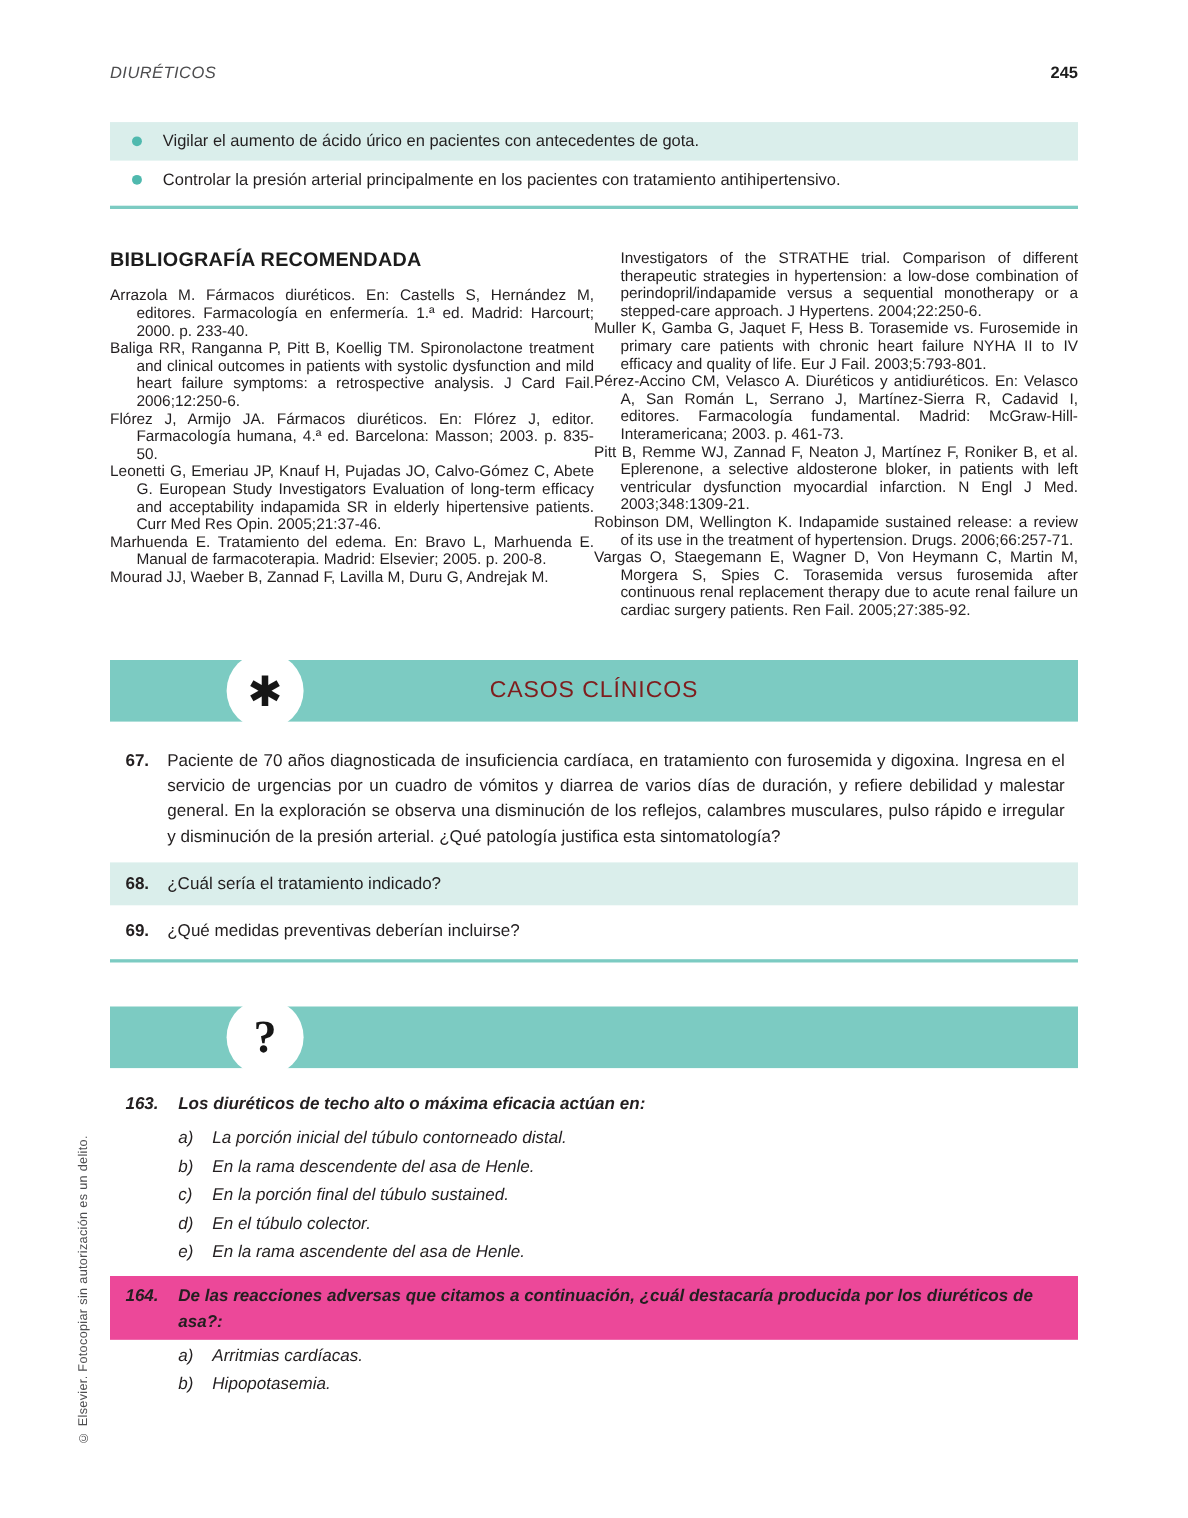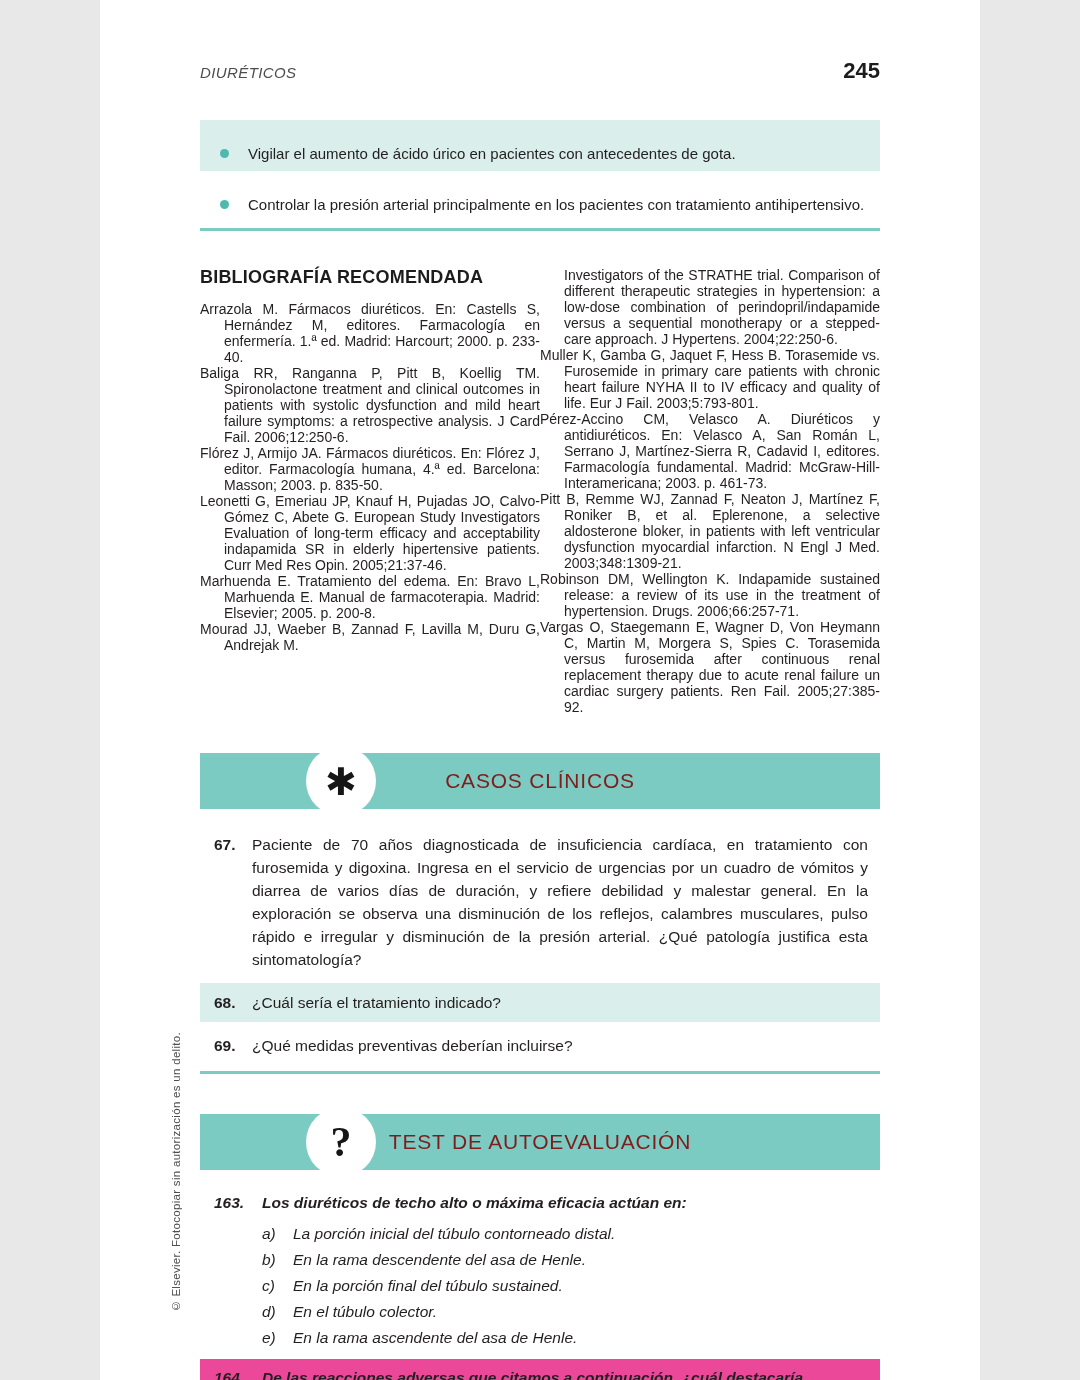--- a/index.html
+++ b/index.html
@@ -1,31 +1,31 @@
 <!DOCTYPE html>
 <html><head>
 <meta charset="utf-8">
 <style>
   * { margin:0; padding:0; box-sizing:border-box; }
   html,body { background:#e8e8e8; }
   body { font-family:"Liberation Sans", sans-serif; color:#231f20; }
   .page {
-    position:relative; width:880px; height:1380px; background:#ffffff;
+    position:relative; width:1080px; height:1380px; background:#ffffff;
     margin:0 auto; overflow:hidden;
   }
   .content { padding:58px 100px 0 100px; }
 
   
   .page-header { display:flex; justify-content:space-between; align-items:baseline; }
   .running-head { font-style:italic; font-size:15px; color:#4d4d4f; letter-spacing:0.4px; }
-  .page-number { font-weight:bold; font-size:22px; color:#1c1c1c; }
+  .page-number { font-weight:bold; font-size:15px; color:#1c1c1c; }
 
   
   .notes { margin-top:36px; }
-  .note-row { display:flex; align-items:center; padding:24px 12px 8px 20px; font-size:15px; line-height:19px; }
+  .note-row { display:flex; align-items:center; padding:8px 12px 8px 20px; font-size:15px; line-height:19px; }
   .note-row.tinted { background:#daeeeb; }
   .bullet { width:9px; height:9px; border-radius:50%; background:#4fb9ae; margin-right:19px; flex:0 0 auto; }
 
   .rule { height:3px; background:#7ccbc2; margin-top:6px; }
 
   
   .bibliography { display:flex; margin-top:36px; }
   .bib-col { flex:1; min-width:0; }
   .bib-title { font-size:18px; font-weight:bold; letter-spacing:0.2px; margin-bottom:13px; color:#1c1c1c; }
   .bib-entry { font-size:14px; line-height:16px; text-align:justify; padding-left:24px; text-indent:-24px; }
@@ -153,21 +153,20 @@
           <span class="q-text">¿Qué medidas preventivas deberían incluirse?</span>
         </div>
       </section>
 
     <div class="rule"></div>
 
     <section class="banner second">
       <div class="banner-circle">
         <span class="glyph qmark">?</span>
       </div>
-      <h2 class="banner-title">TEST DE AUTOEVALUACIÓN</h2>
     </section>
 
     <section class="test-questions">
 
         <div class="test-q">
           <div class="test-q-head">
             <span class="tq-num">163.</span>
             <span class="tq-text">Los diuréticos de techo alto o máxima eficacia actúan en:</span>
           </div>
           <div class="options">

